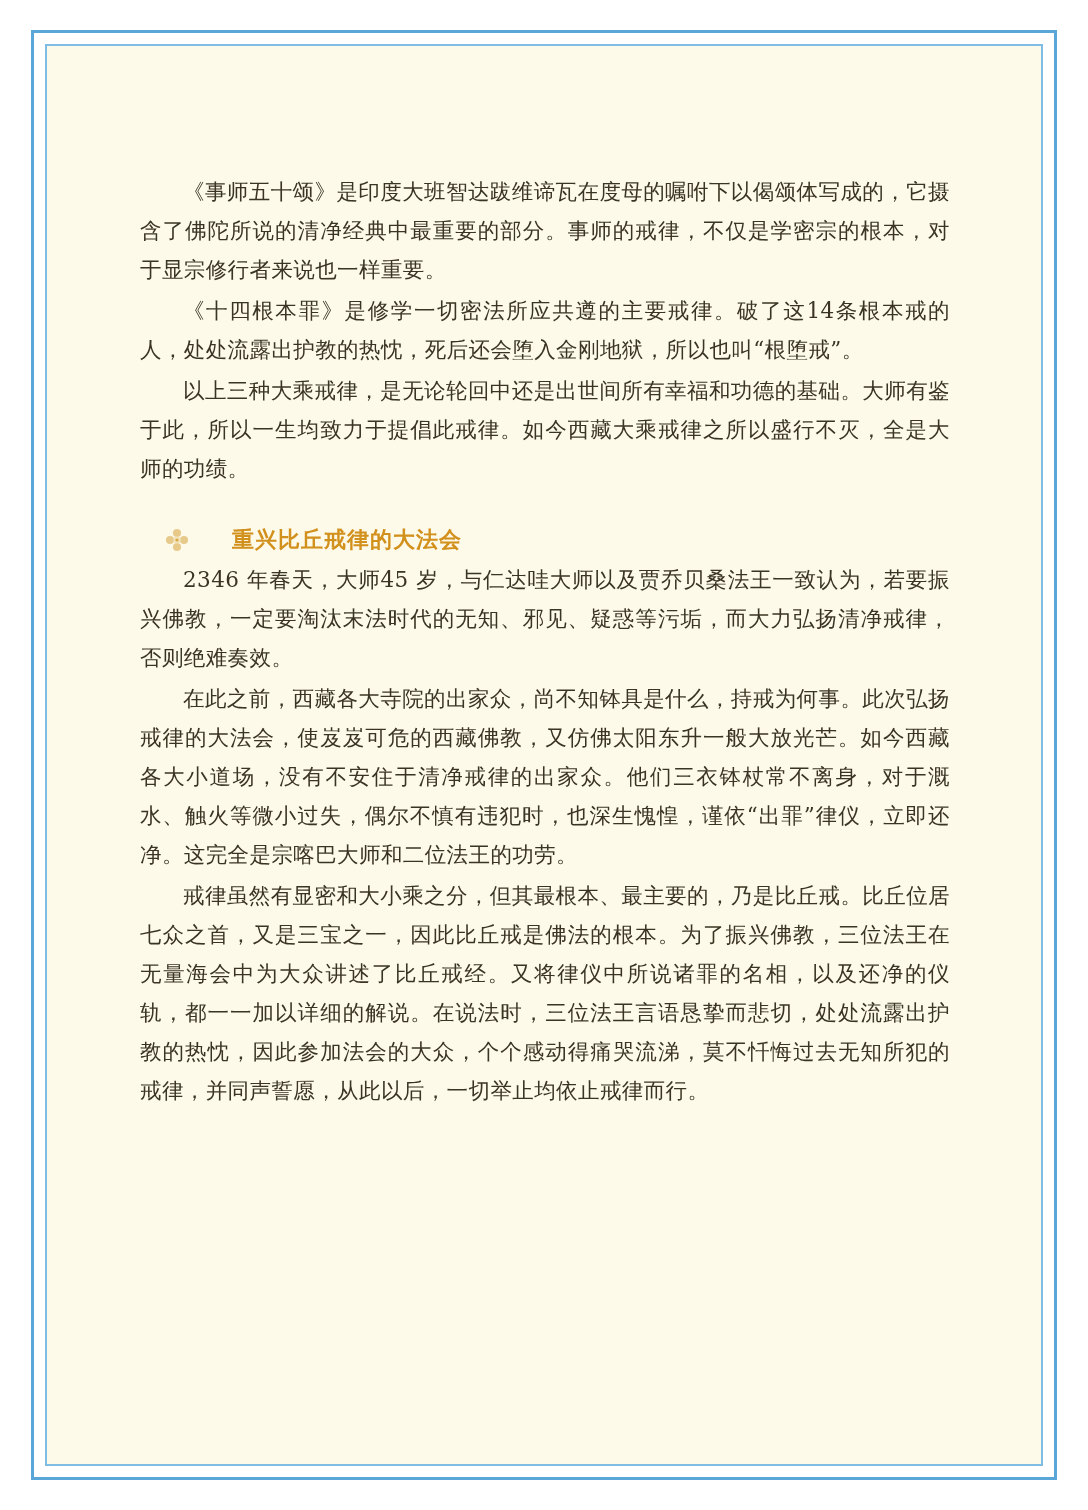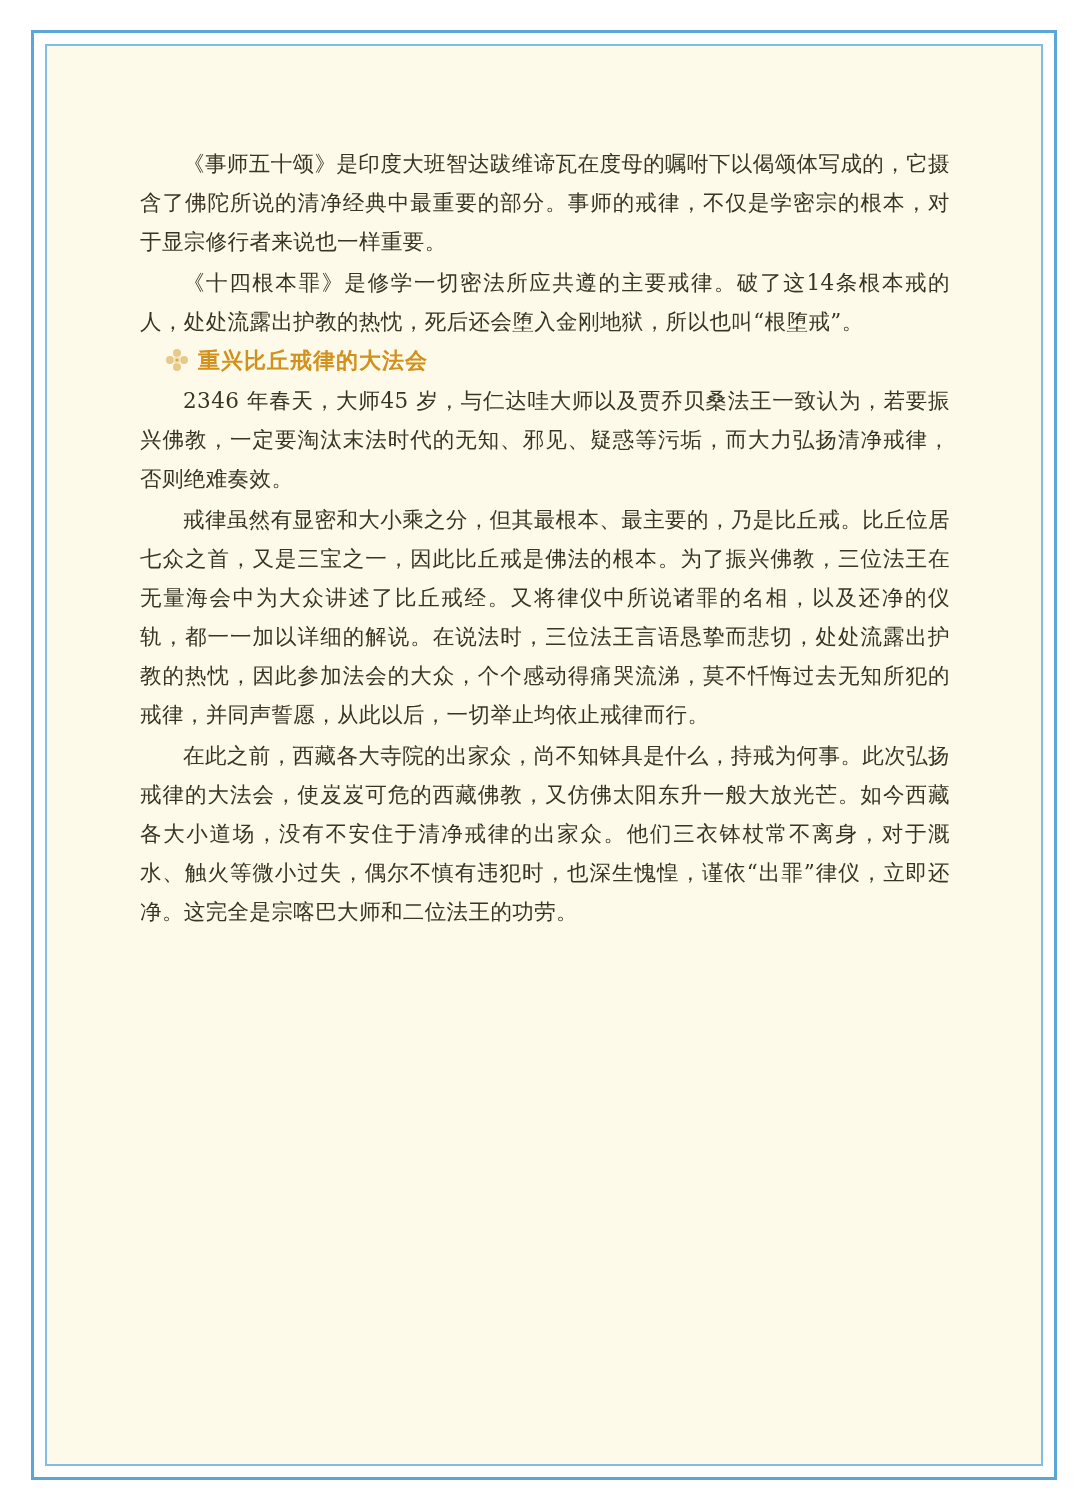--- a/index.html
+++ b/index.html
@@ -53,42 +53,43 @@
     right: 47px;
     bottom: 46px;
     background: #fdfaea;
     box-sizing: border-box;
   }
 
   
   .content {
     position: absolute;
     left: 140px;
-    top: 144px;
+    top: 172px;
     width: 810px;
     box-sizing: border-box;
   }
 
   p.para {
     margin: 0 0 2px 0;
     font-size: 21.5px;
     line-height: 39px;
     color: #3a3522;
     text-align: justify;
     text-justify: inter-ideograph;
     text-indent: 2em;
     letter-spacing: 0.4px;
     font-family: "DejaVu Serif", "Liberation Serif", serif;
   }
 
   
   .section-head {
     display: flex;
-    align-items: flex-start;
-    margin: 6px 0 6px 24px;
+    align-items: center;
+    margin: 38px 0 6px 24px;
+    gap: 34px;
   }
   .ornament {
     width: 26px;
     height: 26px;
     margin-right: 8px;
     flex: 0 0 auto;
     position: relative;
   }
   .ornament svg { display: block; }
   .section-title {
@@ -106,35 +107,36 @@
 <div class="page">
 
   <div class="frame-outer"></div>
   <div class="frame-inner"></div>
   <div class="paper"></div>
 
   <div class="content">
 
     <p class="para">《事师五十颂》是印度大班智达跋维谛瓦在度母的嘱咐下以偈颂体写成的，它摄含了佛陀所说的清净经典中最重要的部分。事师的戒律，不仅是学密宗的根本，对于显宗修行者来说也一样重要。</p>
     <p class="para">《十四根本罪》是修学一切密法所应共遵的主要戒律。破了这14条根本戒的人，处处流露出护教的热忱，死后还会堕入金刚地狱，所以也叫“根堕戒”。</p>
+    <p class="para">以上三种大乘戒律，是无论轮回中还是出世间所有幸福和功德的基础。大师有鉴于此，所以一生均致力于提倡此戒律。如今西藏大乘戒律之所以盛行不灭，全是大师的功绩。</p>
 
     <div class="section-head">
       <span class="ornament">
         <svg width="26" height="26" viewBox="0 0 26 26" aria-hidden="true">
           <g fill="#e7c98a">
             <circle cx="13" cy="6" r="4"></circle>
             <circle cx="20" cy="13" r="4"></circle>
             <circle cx="13" cy="20" r="4"></circle>
             <circle cx="6" cy="13" r="4"></circle>
           </g>
           <circle cx="13" cy="13" r="3.6" fill="#f2e3bb"></circle>
           <circle cx="13" cy="13" r="1.6" fill="#d9a83f"></circle>
         </svg>
       </span>
       <span class="section-title">重兴比丘戒律的大法会</span>
     </div>
 
     <p class="para">2346 年春天，大师45 岁，与仁达哇大师以及贾乔贝桑法王一致认为，若要振兴佛教，一定要淘汰末法时代的无知、邪见、疑惑等污垢，而大力弘扬清净戒律，否则绝难奏效。</p>
+    <p class="para">在此之前，西藏各大寺院的出家众，尚不知钵具是什么，持戒为何事。此次弘扬戒律的大法会，使岌岌可危的西藏佛教，又仿佛太阳东升一般大放光芒。如今西藏各大小道场，没有不安住于清净戒律的出家众。他们三衣钵杖常不离身，对于溉水、触火等微小过失，偶尔不慎有违犯时，也深生愧惶，谨依“出罪”律仪，立即还净。这完全是宗喀巴大师和二位法王的功劳。</p>
     <p class="para">戒律虽然有显密和大小乘之分，但其最根本、最主要的，乃是比丘戒。比丘位居七众之首，又是三宝之一，因此比丘戒是佛法的根本。为了振兴佛教，三位法王在无量海会中为大众讲述了比丘戒经。又将律仪中所说诸罪的名相，以及还净的仪轨，都一一加以详细的解说。在说法时，三位法王言语恳挚而悲切，处处流露出护教的热忱，因此参加法会的大众，个个感动得痛哭流涕，莫不忏悔过去无知所犯的戒律，并同声誓愿，从此以后，一切举止均依止戒律而行。</p>
-    <p class="para">在此之前，西藏各大寺院的出家众，尚不知钵具是什么，持戒为何事。此次弘扬戒律的大法会，使岌岌可危的西藏佛教，又仿佛太阳东升一般大放光芒。如今西藏各大小道场，没有不安住于清净戒律的出家众。他们三衣钵杖常不离身，对于溉水、触火等微小过失，偶尔不慎有违犯时，也深生愧惶，谨依“出罪”律仪，立即还净。这完全是宗喀巴大师和二位法王的功劳。</p>
 
   </div>
 </div>
 
 </body></html>

